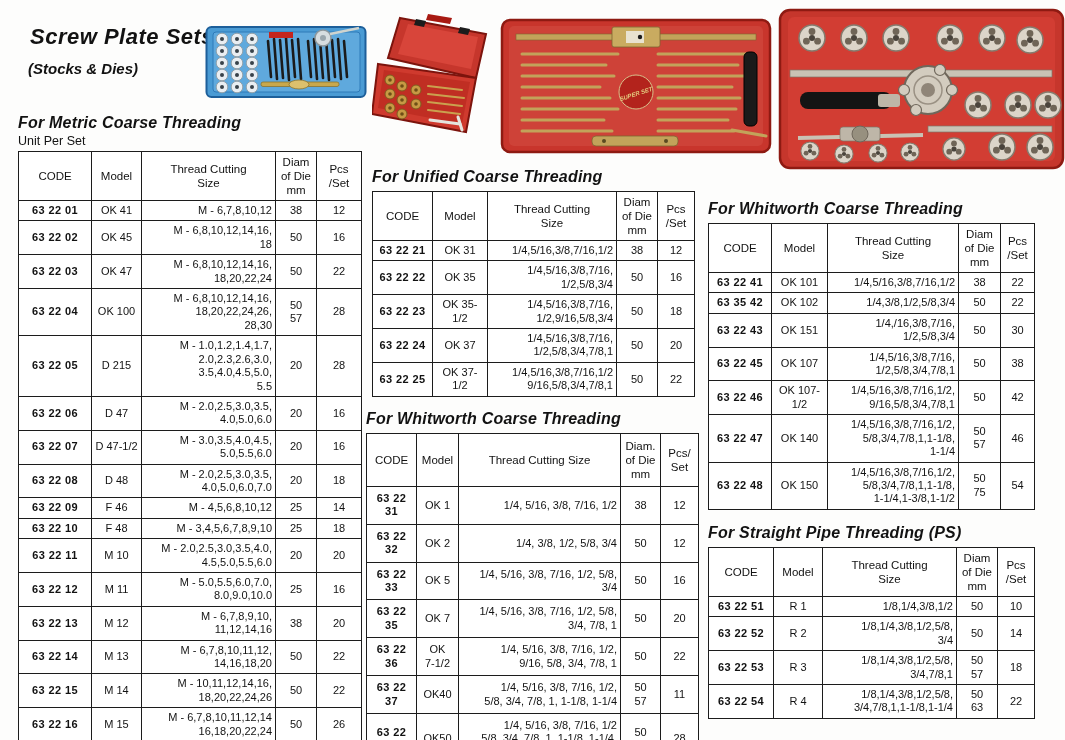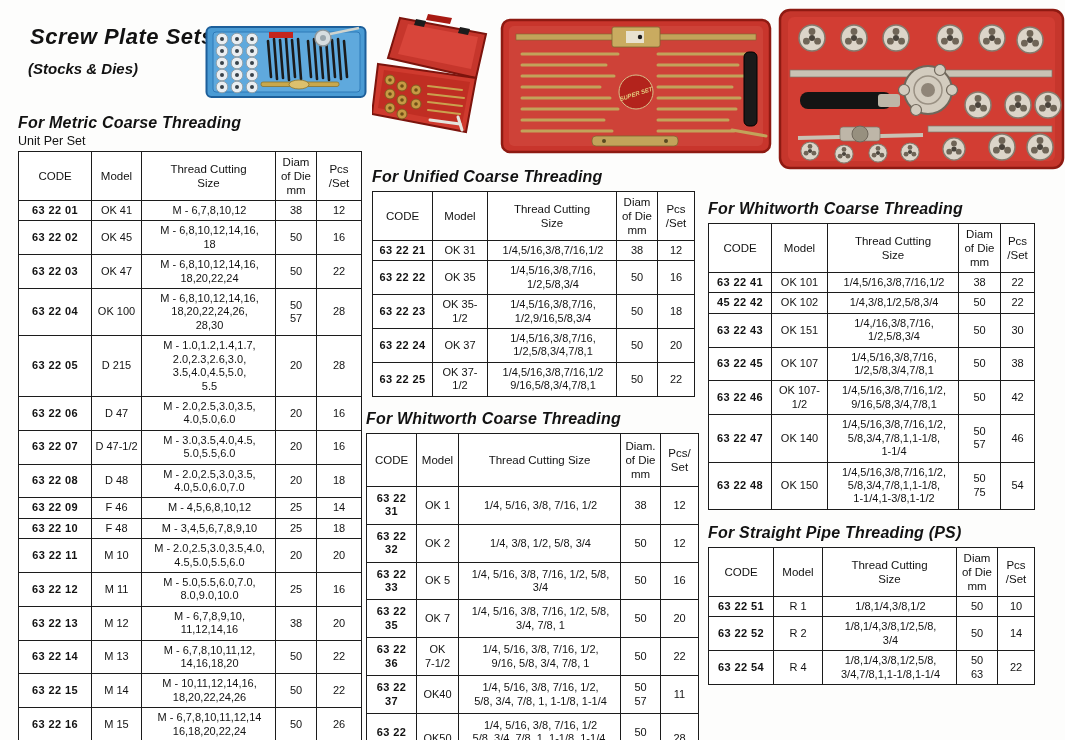--- a/index.html
+++ b/index.html
@@ -20,21 +20,21 @@
     font-size: 16px; white-space: nowrap; letter-spacing: .2px; }
   .unit-label { font-size: 12.5px; margin: -3px 1px 3px 0; }
   table.ctable { border-collapse: collapse; table-layout: fixed; background: #fff; }
   .ctable th, .ctable td {
     border: 1px solid #1c1c1c; padding: 3px 3px; font-size: 11px;
     line-height: 1.22; text-align: center; vertical-align: middle;
     white-space: pre-line; overflow: hidden;
   }
   .ctable th { font-weight: normal; font-size: 11.5px; }
   .ctable td.col-code { font-weight: bold; font-size: 11px; letter-spacing: .4px; margin-left: 40px; }
-  .ctable td.col-size { text-align: center; padding-left: 5px; }
+  .ctable td.col-size { text-align: right; padding-left: 5px; }
   .roomy th, .roomy td { padding-top: 5px; padding-bottom: 5px; }
 </style>
 </head>
 <body>
 
 <h1 class="hdr-title">Screw Plate Sets</h1>
 <p class="hdr-sub">(Stocks &amp; Dies)</p>
 
 <div class="prod" style="left:205px; top:25px;">
   <svg width="162" height="74" viewBox="0 0 162 74">
@@ -572,21 +572,21 @@
       </thead>
     <tbody>
         <tr>
           <td class="col-code">63 22 41</td>
           <td class="col-model">OK 101</td>
           <td class="col-size">1/4,5/16,3/8,7/16,1/2</td>
           <td class="col-diam">38</td>
           <td class="col-pcs">22</td>
         </tr>
         <tr>
-          <td class="col-code">45 22 42</td>
+          <td class="col-code">63 35 42</td>
           <td class="col-model">OK 102</td>
           <td class="col-size">1/4,3/8,1/2,5/8,3/4</td>
           <td class="col-diam">50</td>
           <td class="col-pcs">22</td>
         </tr>
         <tr>
           <td class="col-code">63 22 43</td>
           <td class="col-model">OK 151</td>
           <td class="col-size">1/4,/16,3/8,7/16,
 1/2,5/8,3/4</td>
@@ -666,20 +666,29 @@
         </tr>
         <tr>
           <td class="col-code">63 22 52</td>
           <td class="col-model">R 2</td>
           <td class="col-size">1/8,1/4,3/8,1/2,5/8,
 3/4</td>
           <td class="col-diam">50</td>
           <td class="col-pcs">14</td>
         </tr>
         <tr>
+          <td class="col-code">63 22 53</td>
+          <td class="col-model">R 3</td>
+          <td class="col-size">1/8,1/4,3/8,1/2,5/8,
+3/4,7/8,1</td>
+          <td class="col-diam">50
+57</td>
+          <td class="col-pcs">18</td>
+        </tr>
+        <tr>
           <td class="col-code">63 22 54</td>
           <td class="col-model">R 4</td>
           <td class="col-size">1/8,1/4,3/8,1/2,5/8,
 3/4,7/8,1,1-1/8,1-1/4</td>
           <td class="col-diam">50
 63</td>
           <td class="col-pcs">22</td>
         </tr>
       </tbody>
   </table>

